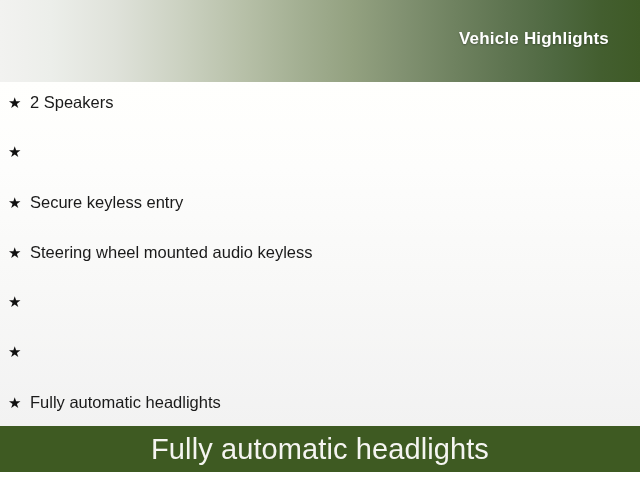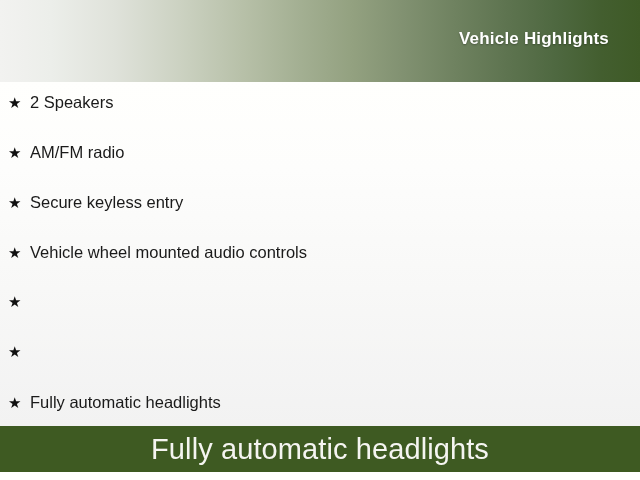--- a/index.html
+++ b/index.html
@@ -125,31 +125,30 @@
   <div class="content">
     <ul class="highlight-list">
 
       <li class="highlight-item">
         <span class="bullet-star">★</span>
         <span class="item-label">2 Speakers</span>
       </li>
 
       <li class="highlight-item">
         <span class="bullet-star">★</span>
-        <span class="item-label">AM/FM radio</span>
       </li>
 
       <li class="highlight-item">
         <span class="bullet-star">★</span>
         <span class="item-label">Secure keyless entry</span>
       </li>
 
       <li class="highlight-item">
         <span class="bullet-star">★</span>
-        <span class="item-label">Vehicle wheel mounted audio controls</span>
+        <span class="item-label">Steering wheel mounted audio keyless</span>
       </li>
 
       <li class="highlight-item">
         <span class="bullet-star">★</span>
       </li>
 
       <li class="highlight-item">
         <span class="bullet-star">★</span>
       </li>
 

